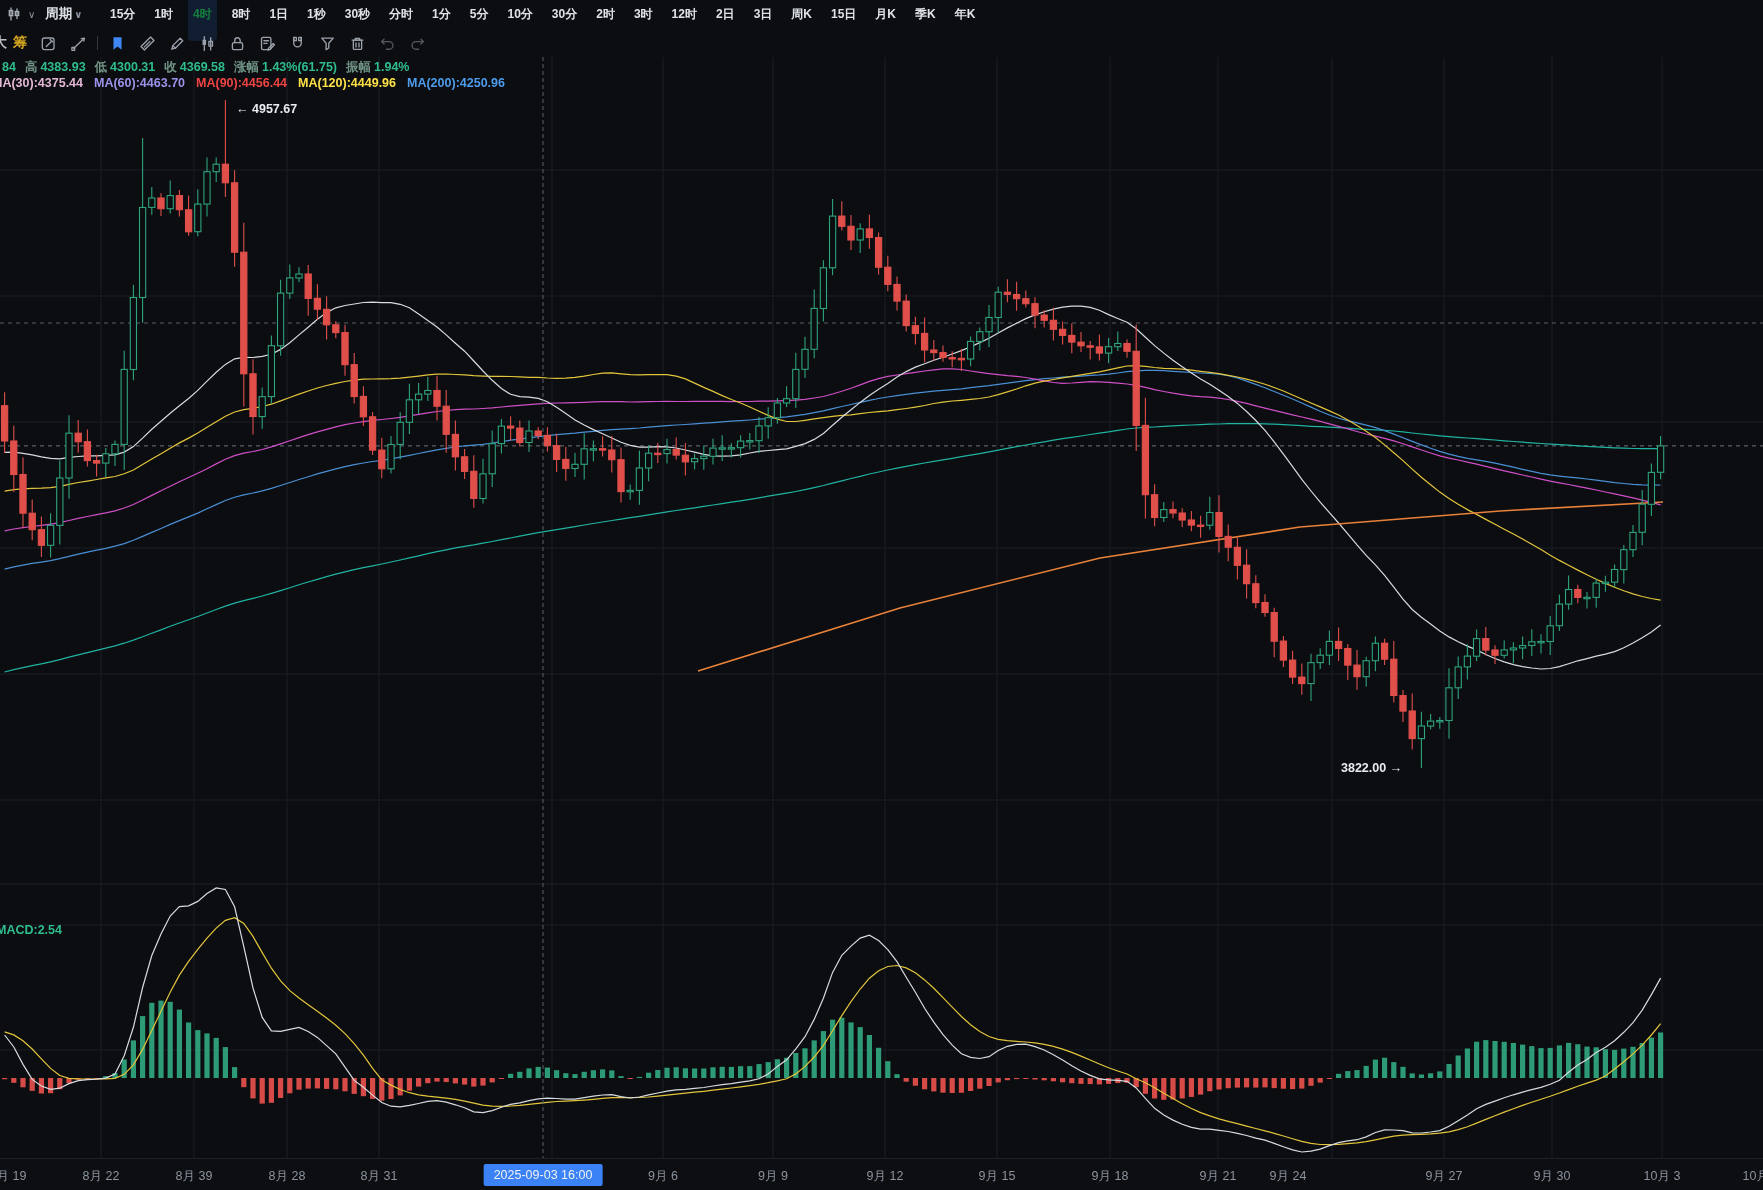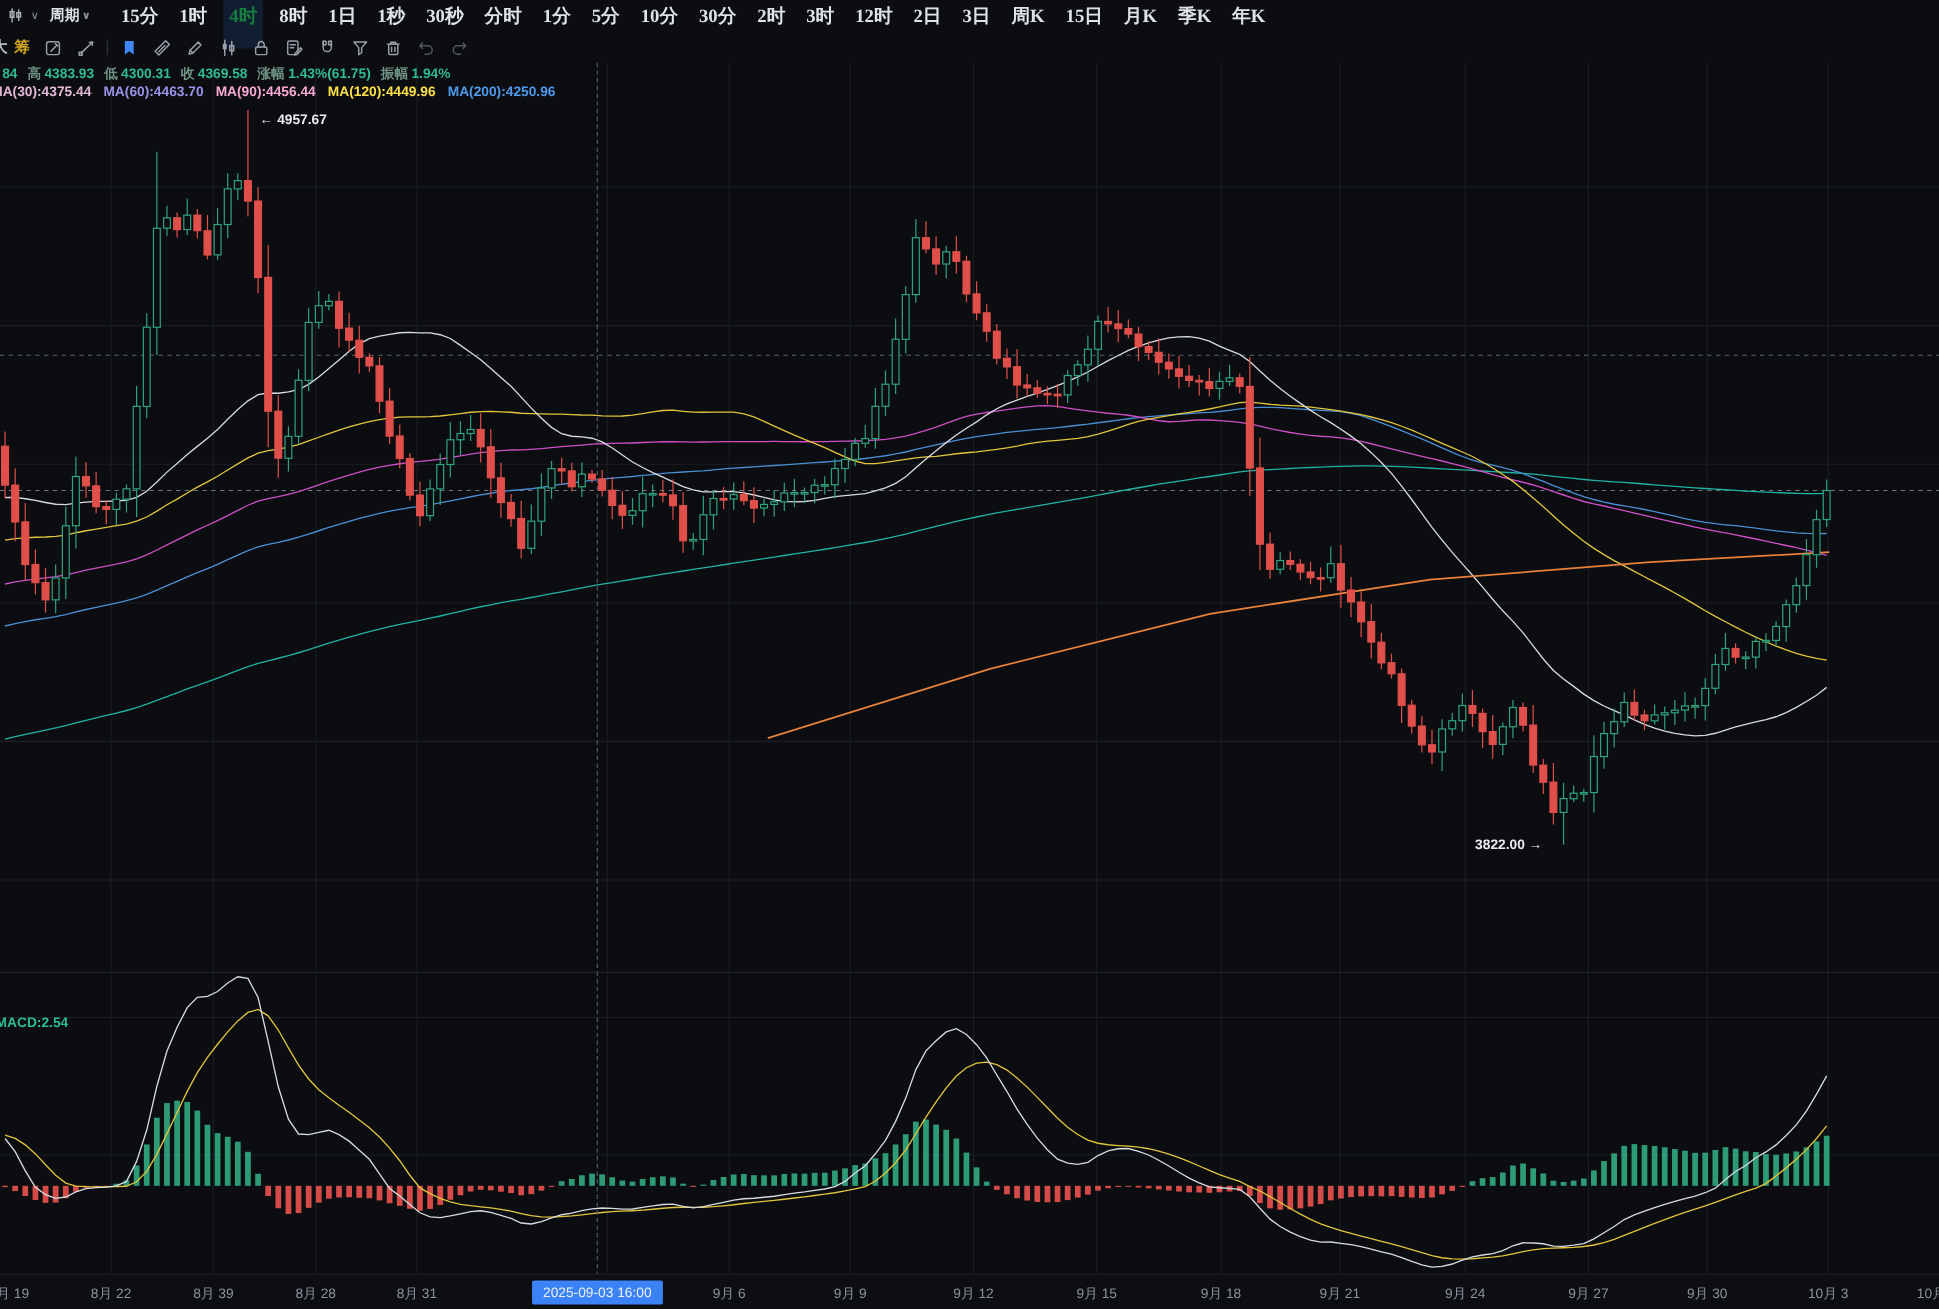--- a/index.html
+++ b/index.html
@@ -6,21 +6,21 @@
   .app{position:relative;width:1763px;height:1190px;background:#0b0d10;overflow:hidden;
        font-family:"Liberation Sans","DejaVu Sans",sans-serif;color:#dde1e6;}
   
   .row1{position:absolute;left:0;top:0;width:100%;height:28px;display:flex;align-items:center;
         padding-left:6px;box-sizing:border-box;z-index:30;}
   .r1icon{display:flex;align-items:center;color:#aab0b8;margin-right:4px;cursor:pointer;}
   .chev{color:#8b939e;font-size:10px;margin:0 10px 0 2px;}
   .pgroup{display:flex;align-items:center;background:none;border:none;color:#dde1e6;
           font-family:inherit;font-size:13.5px;font-weight:700;cursor:pointer;padding:0;margin-right:8px;}
   #periods{display:flex;align-items:center;}
-  .pitem{font-size:17px;font-weight:700;color:#dfe3e8;margin:0 9.5px;cursor:pointer;white-space:nowrap;font-family:Liberation Serif, serif;}
+  .pitem{font-size:12px;font-weight:700;color:#dfe3e8;margin:0 9.5px;cursor:pointer;white-space:nowrap;}
   .pitem.active{color:#15803d;background:rgba(59,130,246,.14);border-radius:4px;padding:18px 5px;margin:0 5.5px;}
   
   .row2{position:absolute;left:0;top:28px;width:100%;height:30px;display:flex;align-items:center;z-index:30;}
   .cutchar{font-size:14px;font-weight:700;color:#b9bfc7;margin-left:-7px;width:16px;overflow:hidden;}
   .goldbtn{background:none;border:none;font-family:inherit;font-size:14px;font-weight:700;color:#d4a521;
            margin:0 6px 0 4px;cursor:pointer;padding:0;}
   #toolIcons{display:flex;align-items:center;}
   .tool{display:flex;align-items:center;justify-content:center;width:30px;height:26px;color:#9aa1ab;cursor:pointer;}
   .tool.active{color:#3f87f5;}
   .tool.disabled{color:#54595f;}
@@ -753,38 +753,38 @@
       <rect x="1639.6" y="1043.0" width="5.2" height="35.0" fill="#2fa37c" opacity="0.95"></rect>
       <rect x="1648.8" y="1037.6" width="5.2" height="40.4" fill="#2fa37c" opacity="0.95"></rect>
       <rect x="1658.0" y="1032.5" width="5.2" height="45.5" fill="#2fa37c" opacity="0.95"></rect>
       <path d="M4.6 1031.9L13.8 1034.9L23.0 1040.8L32.2 1049.0L41.4 1058.8L50.6 1068.4L59.8 1075.5L69.0 1078.3L78.2 1078.8L87.4 1079.0L96.6 1079.0L105.8 1078.8L115.0 1078.4L124.2 1074.3L133.4 1064.9L142.6 1049.4L151.8 1030.6L161.0 1011.3L170.2 992.2L179.4 975.1L188.6 961.3L197.8 949.3L207.0 938.1L216.2 928.1L225.4 920.4L234.6 917.7L243.8 923.5L253.0 936.4L262.2 952.6L271.4 968.2L280.6 980.9L289.8 990.6L299.0 998.0L308.2 1004.7L317.4 1011.2L326.6 1018.1L335.8 1025.2L345.0 1033.6L354.2 1043.7L363.4 1055.2L372.6 1068.4L381.8 1079.9L391.0 1085.1L400.2 1089.5L409.4 1092.7L418.6 1094.8L427.8 1096.1L437.0 1097.1L446.2 1098.1L455.4 1099.4L464.6 1101.1L473.8 1103.2L483.0 1105.1L492.2 1106.2L501.4 1106.4L510.6 1106.0L519.8 1105.4L529.0 1104.4L538.2 1103.3L547.4 1102.3L556.6 1101.5L565.8 1101.1L575.0 1100.7L584.2 1100.1L593.4 1099.3L602.6 1098.4L611.8 1097.7L621.0 1097.5L630.2 1097.6L639.4 1097.5L648.6 1097.0L657.8 1096.2L667.0 1095.2L676.2 1094.1L685.4 1093.1L694.6 1092.2L703.8 1091.3L713.0 1090.2L722.2 1089.1L731.4 1088.0L740.6 1086.8L749.8 1085.6L759.0 1084.3L768.2 1082.7L777.4 1080.8L786.6 1078.8L795.8 1073.9L805.0 1066.4L814.2 1057.0L823.4 1045.3L832.6 1030.7L841.8 1015.6L851.0 1001.7L860.2 989.0L869.4 978.2L878.6 970.7L887.8 966.5L897.0 965.5L906.2 967.9L915.4 972.8L924.6 979.9L933.8 988.3L943.0 997.6L952.2 1007.1L961.4 1016.5L970.6 1024.7L979.8 1031.4L989.0 1036.5L998.2 1039.3L1007.4 1040.7L1016.6 1041.4L1025.8 1042.0L1035.0 1042.9L1044.2 1044.3L1053.4 1046.4L1062.6 1049.1L1071.8 1052.4L1081.0 1056.1L1090.2 1060.0L1099.4 1064.0L1108.6 1067.8L1117.8 1071.0L1127.0 1074.0L1136.2 1078.7L1145.4 1082.7L1154.6 1087.8L1163.8 1093.2L1173.0 1098.6L1182.2 1103.7L1191.4 1108.5L1200.6 1112.6L1209.8 1115.9L1219.0 1118.8L1228.2 1121.3L1237.4 1123.7L1246.6 1126.1L1255.8 1128.5L1265.0 1130.8L1274.2 1133.3L1283.4 1136.0L1292.6 1138.8L1301.8 1141.4L1311.0 1143.4L1320.2 1144.5L1329.4 1144.7L1338.6 1144.3L1347.8 1143.6L1357.0 1142.9L1366.2 1141.7L1375.4 1139.8L1384.6 1137.8L1393.8 1136.2L1403.0 1135.1L1412.2 1134.7L1421.4 1134.3L1430.6 1133.9L1439.8 1133.2L1449.0 1131.8L1458.2 1129.6L1467.4 1126.7L1476.6 1123.1L1485.8 1119.4L1495.0 1115.7L1504.2 1112.1L1513.4 1108.7L1522.6 1105.4L1531.8 1102.2L1541.0 1099.2L1550.2 1096.3L1559.4 1093.0L1568.6 1089.6L1577.8 1086.2L1587.0 1083.1L1596.2 1080.1L1605.4 1076.0L1614.6 1069.0L1623.8 1061.7L1633.0 1053.9L1642.2 1045.1L1651.4 1035.0L1660.6 1023.6" fill="none" stroke="#e2c53c" stroke-width="1.2"></path>
       <path d="M4.6 1035.0L13.8 1047.0L23.0 1064.4L32.2 1079.4L41.4 1086.0L50.6 1089.4L59.8 1088.2L69.0 1083.6L78.2 1080.6L87.4 1079.7L96.6 1079.2L105.8 1078.1L115.0 1074.0L124.2 1055.8L133.4 1027.3L142.6 987.5L151.8 955.5L161.0 933.9L170.2 916.0L179.4 906.7L188.6 905.8L197.8 901.4L207.0 893.6L216.2 888.0L225.4 889.5L234.6 906.8L243.8 946.7L253.0 988.0L262.2 1017.4L271.4 1030.9L280.6 1031.4L289.8 1029.4L299.0 1027.5L308.2 1031.5L317.4 1037.4L326.6 1045.6L335.8 1053.9L345.0 1067.1L354.2 1080.4L363.4 1087.2L372.6 1095.1L381.8 1102.5L391.0 1106.2L400.2 1106.9L409.4 1105.4L418.6 1103.5L427.8 1101.4L437.0 1100.7L446.2 1102.2L455.4 1104.8L464.6 1107.7L473.8 1111.8L483.0 1112.7L492.2 1110.6L501.4 1107.2L510.6 1104.3L519.8 1102.9L529.0 1100.6L538.2 1098.9L547.4 1098.2L556.6 1098.5L565.8 1099.2L575.0 1099.1L584.2 1097.6L593.4 1096.2L602.6 1095.0L611.8 1094.7L621.0 1096.7L630.2 1098.0L639.4 1097.0L648.6 1094.9L657.8 1093.0L667.0 1091.1L676.2 1089.8L685.4 1089.3L694.6 1088.4L703.8 1087.5L713.0 1086.0L722.2 1084.7L731.4 1083.6L740.6 1082.1L749.8 1080.9L759.0 1078.8L768.2 1074.0L777.4 1066.4L786.6 1059.8L795.8 1048.9L805.0 1036.7L814.2 1019.4L823.4 998.3L832.6 972.4L841.8 955.3L851.0 946.1L860.2 938.1L869.4 935.2L878.6 940.5L887.8 949.7L897.0 961.7L906.2 977.3L915.4 992.3L924.6 1008.3L933.8 1022.2L943.0 1034.7L952.2 1045.2L961.4 1053.8L970.6 1057.4L979.8 1058.5L989.0 1056.7L998.2 1050.5L1007.4 1046.3L1016.6 1044.3L1025.8 1044.1L1035.0 1046.6L1044.2 1050.0L1053.4 1054.8L1062.6 1060.0L1071.8 1065.7L1081.0 1071.0L1090.2 1075.4L1099.4 1078.9L1108.6 1079.8L1117.8 1080.3L1127.0 1081.3L1136.2 1087.9L1145.4 1098.4L1154.6 1108.3L1163.8 1115.0L1173.0 1120.1L1182.2 1124.2L1191.4 1127.3L1200.6 1129.2L1209.8 1129.1L1219.0 1130.3L1228.2 1131.5L1237.4 1133.3L1246.6 1135.5L1255.8 1138.1L1265.0 1140.2L1274.2 1143.4L1283.4 1146.7L1292.6 1149.8L1301.8 1152.0L1311.0 1151.2L1320.2 1149.1L1329.4 1145.6L1338.6 1142.6L1347.8 1140.9L1357.0 1139.7L1366.2 1136.9L1375.4 1132.5L1384.6 1129.8L1393.8 1130.0L1403.0 1130.7L1412.2 1132.9L1421.4 1133.0L1430.6 1132.0L1439.8 1130.6L1449.0 1126.3L1458.2 1120.7L1467.4 1115.0L1476.6 1108.7L1485.8 1104.4L1495.0 1101.1L1504.2 1097.8L1513.4 1094.8L1522.6 1092.1L1531.8 1089.6L1541.0 1087.4L1550.2 1084.3L1559.4 1080.2L1568.6 1072.2L1577.8 1065.0L1587.0 1059.5L1596.2 1052.5L1605.4 1047.2L1614.6 1040.8L1623.8 1032.3L1633.0 1022.6L1642.2 1010.1L1651.4 994.6L1660.6 978.1" fill="none" stroke="#d7dbe0" stroke-width="1.2"></path>
       <line x1="543" y1="57" x2="543" y2="1158" stroke="#5a626b" stroke-width="1" stroke-dasharray="4 3"></line>
     </svg>
 
   <div class="overlay ohlc" id="ohlc"><span class="open-part">84</span><span class="lab">高</span><span class="val">4383.93</span><span class="lab">低</span><span class="val">4300.31</span><span class="lab">收</span><span class="val">4369.58</span><span class="lab">涨幅</span><span class="val">1.43%(61.75)</span><span class="lab">振幅</span><span class="val">1.94%</span></div>
 
-  <div class="overlay maRow" id="maRow"><span style="color: rgb(227, 184, 214);">MA(30):4375.44</span><span style="color: rgb(155, 147, 234);">MA(60):4463.70</span><span style="color: #f9a8d4;">MA(90):4456.44</span><span style="color: #fde047;">MA(120):4449.96</span><span style="color: rgb(78, 155, 236);">MA(200):4250.96</span></div>
+  <div class="overlay maRow" id="maRow"><span style="color: rgb(227, 184, 214);">MA(30):4375.44</span><span style="color: rgb(155, 147, 234);">MA(60):4463.70</span><span style="color: #ef4444;">MA(90):4456.44</span><span style="color: #fde047;">MA(120):4449.96</span><span style="color: rgb(78, 155, 236);">MA(200):4250.96</span></div>
 
   <div class="annot" style="left:236px;top:102px;">← 4957.67</div>
   <div class="annot" style="left:1341px;top:761px;">3822.00 →</div>
   <div class="macdLab">MACD:2.54</div>
 
   <div class="axis" id="axis">
     <div class="xbox" id="xbox" style="left: 543px;">2025-09-03 16:00</div>
   <span class="tick" style="left: 8px;">8月 19</span>
       <span class="tick" style="left: 101px; text-align: center;">8月 22</span>
       <span class="tick" style="left: 194px;">8月 39</span>
       <span class="tick" style="left: 287px;">8月 28</span>
       <span class="tick" style="left: 379px;">8月 31</span>
       <span class="tick" style="left: 663px;">9月 6</span>
       <span class="tick" style="left: 773px;">9月 9</span>
       <span class="tick" style="left: 885px;">9月 12</span>
       <span class="tick" style="left: 997px;">9月 15</span>
       <span class="tick" style="left: 1110px;">9月 18</span>
       <span class="tick" style="left: 1218px;">9月 21</span>
-      <span class="tick" style="left: 1332px;">9月 24</span>
+      <span class="tick" style="left: 1288px;">9月 24</span>
       <span class="tick" style="left: 1444px;">9月 27</span>
       <span class="tick" style="left: 1552px;">9月 30</span>
       <span class="tick" style="left: 1662px;">10月 3</span>
       <span class="tick" style="left: 1761px;">10月 6</span>
     </div>
 </div>
 
 </body></html>

